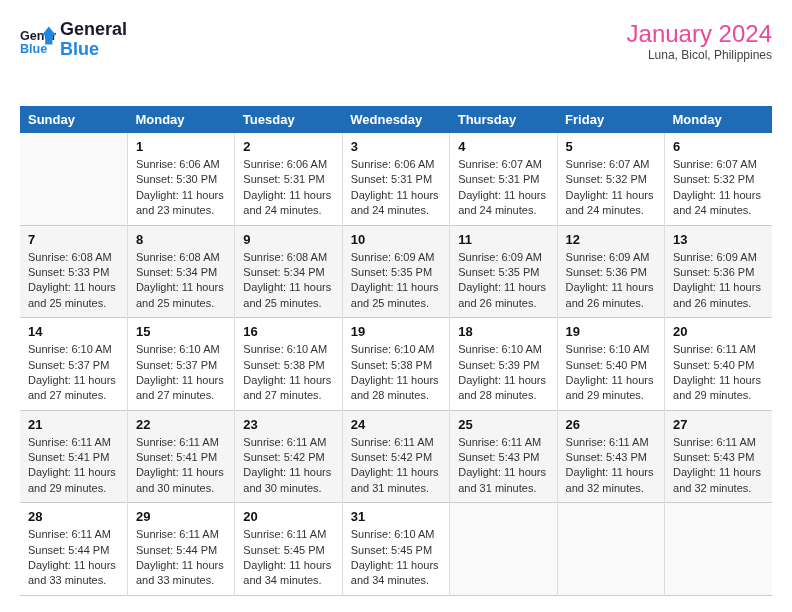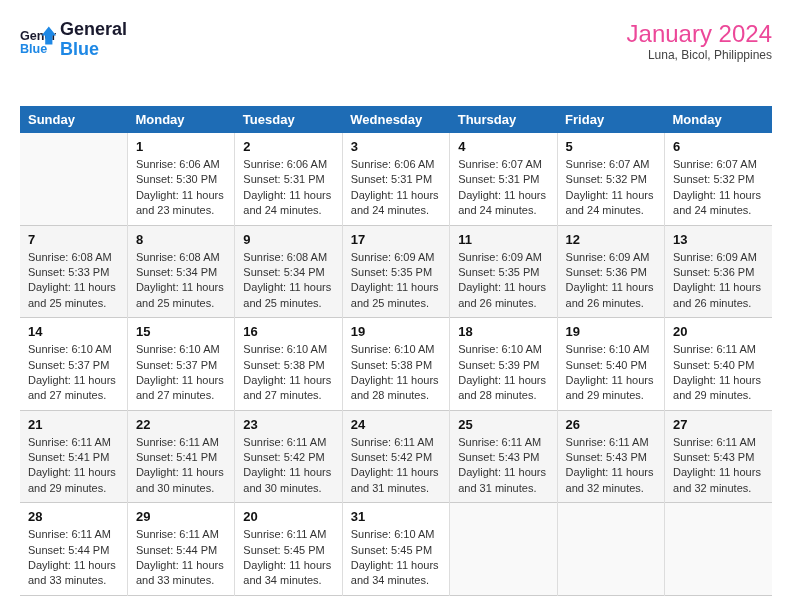--- a/index.html
+++ b/index.html
@@ -155,21 +155,21 @@
         </td>
         <td>
           <div class="day-number">8</div>
           <div class="day-info">Sunrise: 6:08 AM<br>Sunset: 5:34 PM<br>Daylight: 11 hours and 25 minutes.</div>
         </td>
         <td>
           <div class="day-number">9</div>
           <div class="day-info">Sunrise: 6:08 AM<br>Sunset: 5:34 PM<br>Daylight: 11 hours and 25 minutes.</div>
         </td>
         <td>
-          <div class="day-number">17</div>
+          <div class="day-number">10</div>
           <div class="day-info">Sunrise: 6:09 AM<br>Sunset: 5:35 PM<br>Daylight: 11 hours and 25 minutes.</div>
         </td>
         <td>
           <div class="day-number">11</div>
           <div class="day-info">Sunrise: 6:09 AM<br>Sunset: 5:35 PM<br>Daylight: 11 hours and 26 minutes.</div>
         </td>
         <td>
           <div class="day-number">12</div>
           <div class="day-info">Sunrise: 6:09 AM<br>Sunset: 5:36 PM<br>Daylight: 11 hours and 26 minutes.</div>
         </td>

